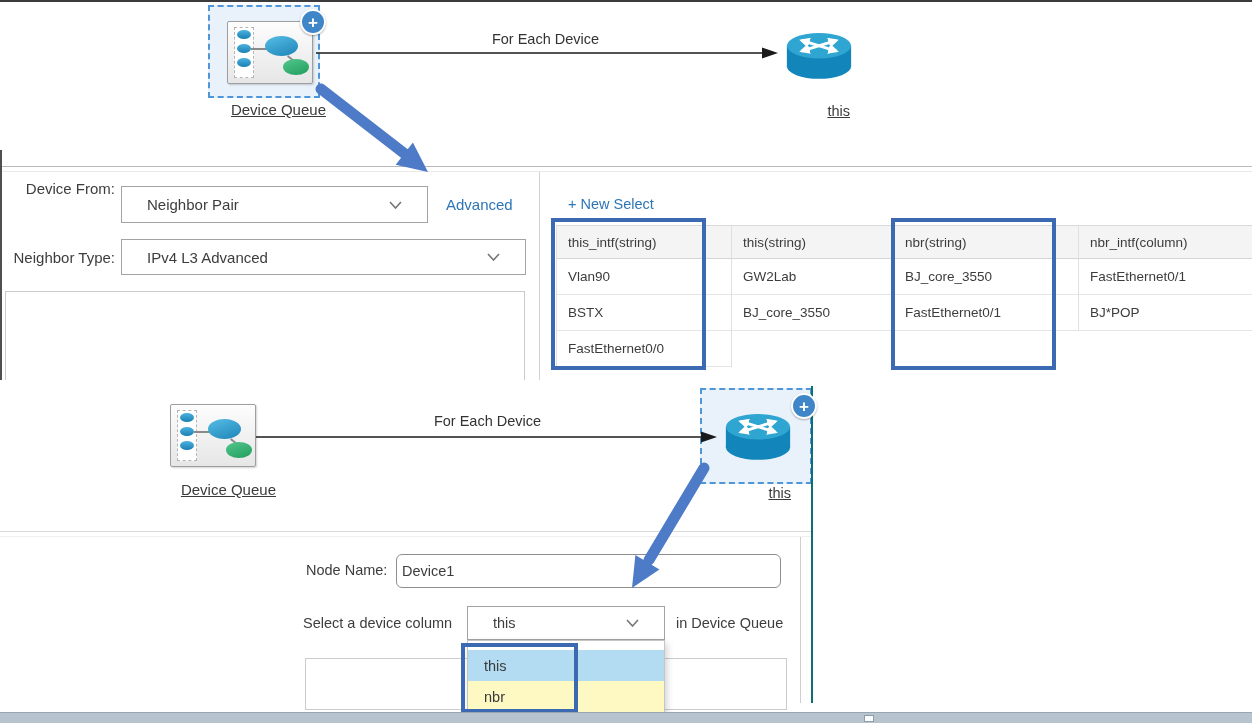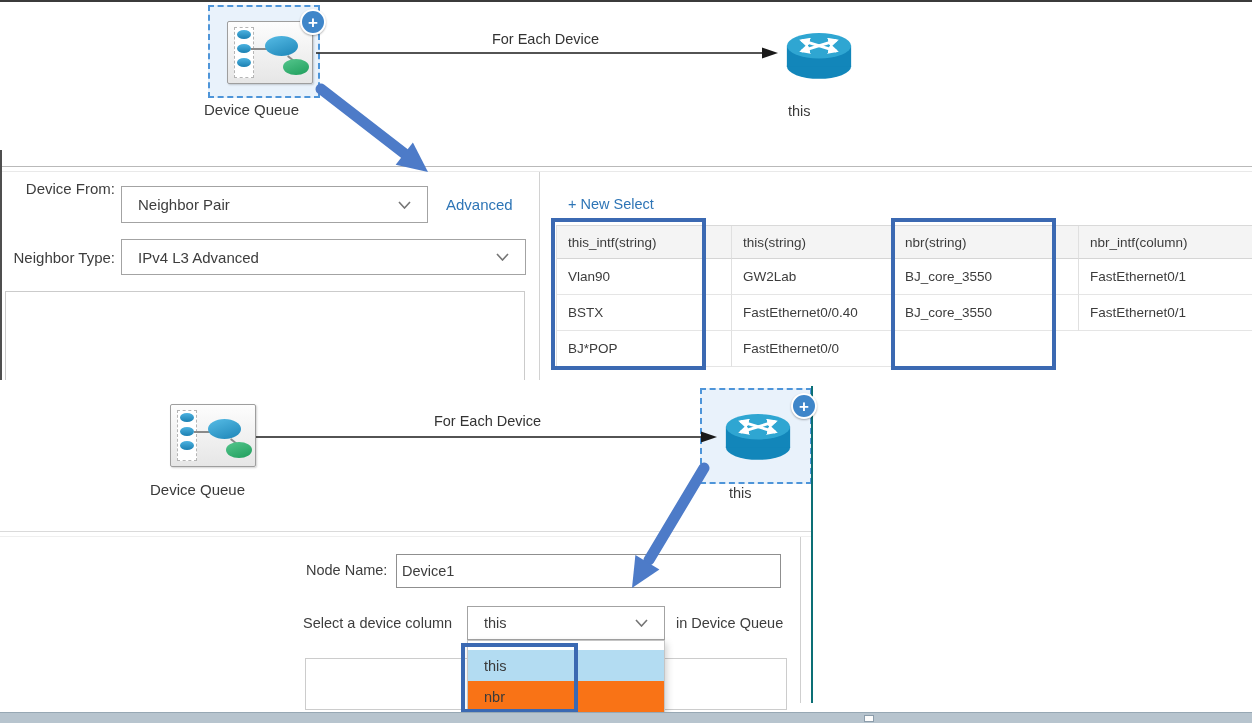--- a/index.html
+++ b/index.html
@@ -14,47 +14,47 @@
            box-shadow:1px 1px 2px rgba(0,0,0,.18);box-sizing:border-box;}
   .qstrip{position:absolute;left:6px;top:5px;width:20px;height:51px;border:1px dashed #b5b5b5;background:#fff;box-sizing:border-box;}
   .cyl{position:absolute;width:14px;height:9px;border-radius:7px/4.5px;background:linear-gradient(180deg,#4cb2e0,#1b80b2);}
   .conn{position:absolute;height:2px;background:#8a8a8a;}
   .minirouter{position:absolute;border-radius:50%;}
   .mr-blue{width:33px;height:20px;background:linear-gradient(160deg,#57bce6,#1d85b7);}
   .mr-green{width:26px;height:16px;background:linear-gradient(160deg,#55c68d,#1f9e5c);}
   .badge{width:22px;height:22px;border-radius:50%;background:#3f86c9;border:2px solid #fff;
          box-shadow:0 1px 2px rgba(0,0,0,.3);color:#fff;font-size:17px;font-weight:bold;
          display:flex;align-items:center;justify-content:center;line-height:1;box-sizing:content-box;}
-  .nodelbl{font-size:15px;color:#3a3a3a;text-align:left;}
+  .nodelbl{font-size:15px;color:#3a3a3a;text-align:right;text-decoration:underline;}
   .edgelbl{font-size:14.5px;color:#333;text-align:center;}
 
   
   .flbl{font-size:15px;color:#3d3d3d;}
   .r{text-align:right;}
   .dd{background:#fff;border:1px solid #a3a3a3;display:flex;align-items:center;
-      justify-content:space-between;padding:0 16px;font-size:15px;color:#3d3d3d;box-sizing:border-box;}
+      justify-content:space-between;padding:0 25px;font-size:15px;color:#3d3d3d;box-sizing:border-box;}
   .link{color:#2e75b6;font-size:15px;}
   .inputbox{background:#fff;border:1px solid #8f8f8f;display:flex;align-items:center;box-sizing:border-box;}
   .inputbox input{border:none;outline:none;width:100%;font-size:14.5px;color:#3d3d3d;
       font-family:"Liberation Sans","DejaVu Sans",sans-serif;padding:0 0 0 5px;background:transparent;}
 
   
   .tbl{display:grid;grid-template-columns:175px 162px 185px 174px;grid-template-rows:33px 36px 36px 36px;
        border-left:1px solid #e0e0e0;border-top:1px solid #d9d9d9;box-sizing:border-box;}
   .tbl .c{display:flex;align-items:center;padding-left:11px;font-size:13.5px;color:#3c3c3c;
        border-right:1px solid #e0e0e0;border-bottom:1px solid #e5e5e5;background:#fff;overflow:hidden;white-space:nowrap;}
   .tbl .h{background:#f4f4f4;border-bottom:1px solid #d5d5d5;}
   .tbl .c:nth-child(4n){border-right:none;}
   .hlrect{border:4px solid #3b69b2;box-sizing:border-box;background:transparent;pointer-events:none;}
 
   
   .list{background:#fff;border:1px solid #c5c5c5;box-shadow:2px 3px 7px rgba(0,0,0,.18);box-sizing:border-box;}
   .opt{height:31px;display:flex;align-items:center;padding-left:16px;font-size:14.5px;color:#3a3a3a;}
   .opt.sel{background:#b3dcf2;}
-  .opt.alt{background:#f97316;}
+  .opt.alt{background:#fef9c3;}
 
   .scrollbar{background:#b7c4ce;border-top:1px solid #97a8b4;box-sizing:border-box;}
   .scrollhandle{background:#fdfdfd;border:1px solid #8c9dab;box-sizing:border-box;}
   svg.layer{position:absolute;left:0;top:0;pointer-events:none;}
 </style>
 </head>
 <body>
 
 <div class="canvas">
 
@@ -129,21 +129,20 @@
     <div class="c h">this(string)</div>
     <div class="c h">nbr(string)</div>
     <div class="c h">nbr_intf(column)</div>
 
     <div class="c">Vlan90</div>
     <div class="c">GW2Lab</div>
 
     <div class="c">BJ_core_3550</div>
     <div class="c">FastEthernet0/1</div>
     <div class="c">BSTX</div>
-    <div class="c">FastEthernet0/0.40</div>
 
     <div class="c">BJ_core_3550</div>
     <div class="c">FastEthernet0/1</div>
     <div class="c">BJ*POP</div>
     <div class="c">FastEthernet0/0</div>
   </div>
 
   <div class="abs hlrect" style="left:551px;top:218px;width:155px;height:152px;z-index:3;"></div>
   <div class="abs hlrect" style="left:891px;top:218px;width:165px;height:152px;z-index:3;"></div>
 
@@ -178,21 +177,21 @@
     <span>+</span>
   </div>
   <div class="abs nodelbl" style="left:729px;top:485px;width:62px;font-size:14.5px;z-index:7;">this</div>
 
   <div class="abs" style="left:0;top:531px;width:812px;height:1px;background:#dadada;z-index:6;"></div>
   <div class="abs" style="left:0;top:536px;width:812px;height:1px;background:#efefef;z-index:6;"></div>
   <div class="abs" style="left:800px;top:537px;width:1px;height:166px;background:#cfcfcf;z-index:6;"></div>
   <div class="abs" style="left:811px;top:386px;width:2px;height:317px;background:#0c6f75;z-index:6;"></div>
 
   <div class="abs flbl" style="left:306px;top:562px;font-size:14.5px;z-index:6;">Node Name:</div>
-  <div class="abs inputbox" style="left:396px;top:554px;width:385px;height:34px;z-index:6;">
+  <div class="abs inputbox" style="left:396px;top:554px;width:385px;height:34px;z-index:6;border-radius:6px;">
     <input type="text" value="Device1" style="">
   </div>
 
   <div class="abs flbl" style="left:303px;top:615px;font-size:14.5px;z-index:6;">Select a device column</div>
   <div class="abs dd" style="left:467px;top:606px;width:198px;height:34px;font-size:14.5px;z-index:6;">
     <span>this</span>
     <svg width="13" height="8">
       <polyline points="1,1 6.5,7 12,1" fill="none" stroke="#757575" stroke-width="1.6"></polyline>
       </svg>
   </div>

